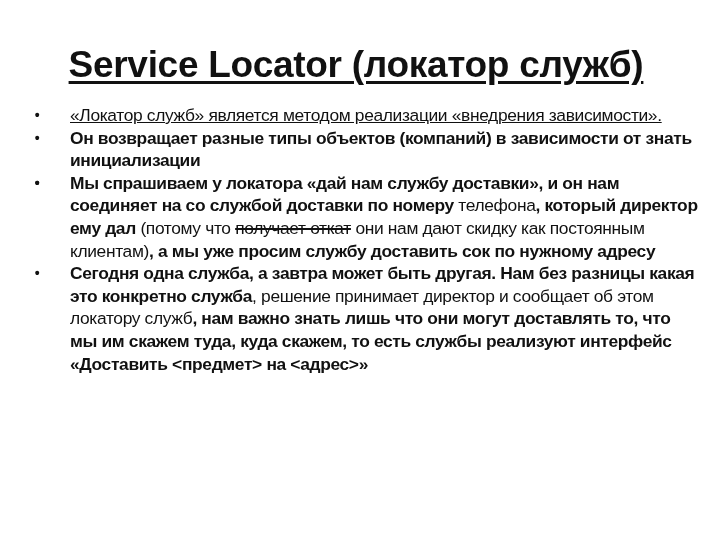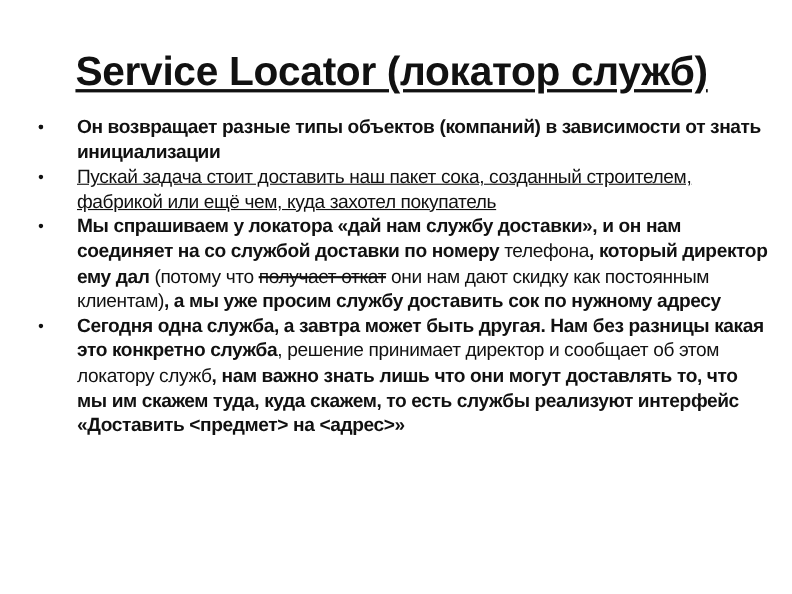--- a/index.html
+++ b/index.html
@@ -33,28 +33,28 @@
   .seg.s { text-decoration: line-through; text-decoration-thickness: 2px; text-align: right; }
 </style>
 </head>
 <body>
 
 <div class="title">Service Locator (локатор служб)</div>
 
 <ul class="bullets">
   <li class="bullet">
     <span class="dot">•</span>
+    <span class="seg n u">«Локатор служб» является методом реализации «внедрения зависимости».</span>
   </li>
   <li class="bullet">
     <span class="dot">•</span>
     <span class="seg b">Он возвращает разные типы объектов (компаний) в зависимости от знать инициализации</span>
   </li>
   <li class="bullet">
     <span class="dot">•</span>
-    <span class="seg n u">Пускай задача стоит доставить наш пакет сока, созданный строителем, фабрикой или ещё чем, куда захотел покупатель</span>
   </li>
   <li class="bullet">
     <span class="dot">•</span>
     <span class="seg b">Мы спрашиваем у локатора «дай нам службу доставки», и он нам соединяет на со службой доставки по номеру </span><span class="seg n">телефона</span><span class="seg b">, который директор ему дал </span><span class="seg n">(потому что </span><span class="seg n s">получает откат</span><span class="seg n"> они нам дают скидку как постоянным клиентам)</span><span class="seg b">, а мы уже просим службу доставить сок по нужному адресу</span>
   </li>
   <li class="bullet">
     <span class="dot">•</span>
     <span class="seg b">Сегодня одна служба, а завтра может быть другая. Нам без разницы какая это конкретно служба</span><span class="seg n">, решение принимает директор и сообщает об этом локатору служб</span><span class="seg b">, нам важно знать лишь что они могут доставлять то, что мы им скажем туда, куда скажем, то есть службы реализуют интерфейс «Доставить &lt;предмет&gt; на &lt;адрес&gt;»</span>
   </li>
 </ul>

